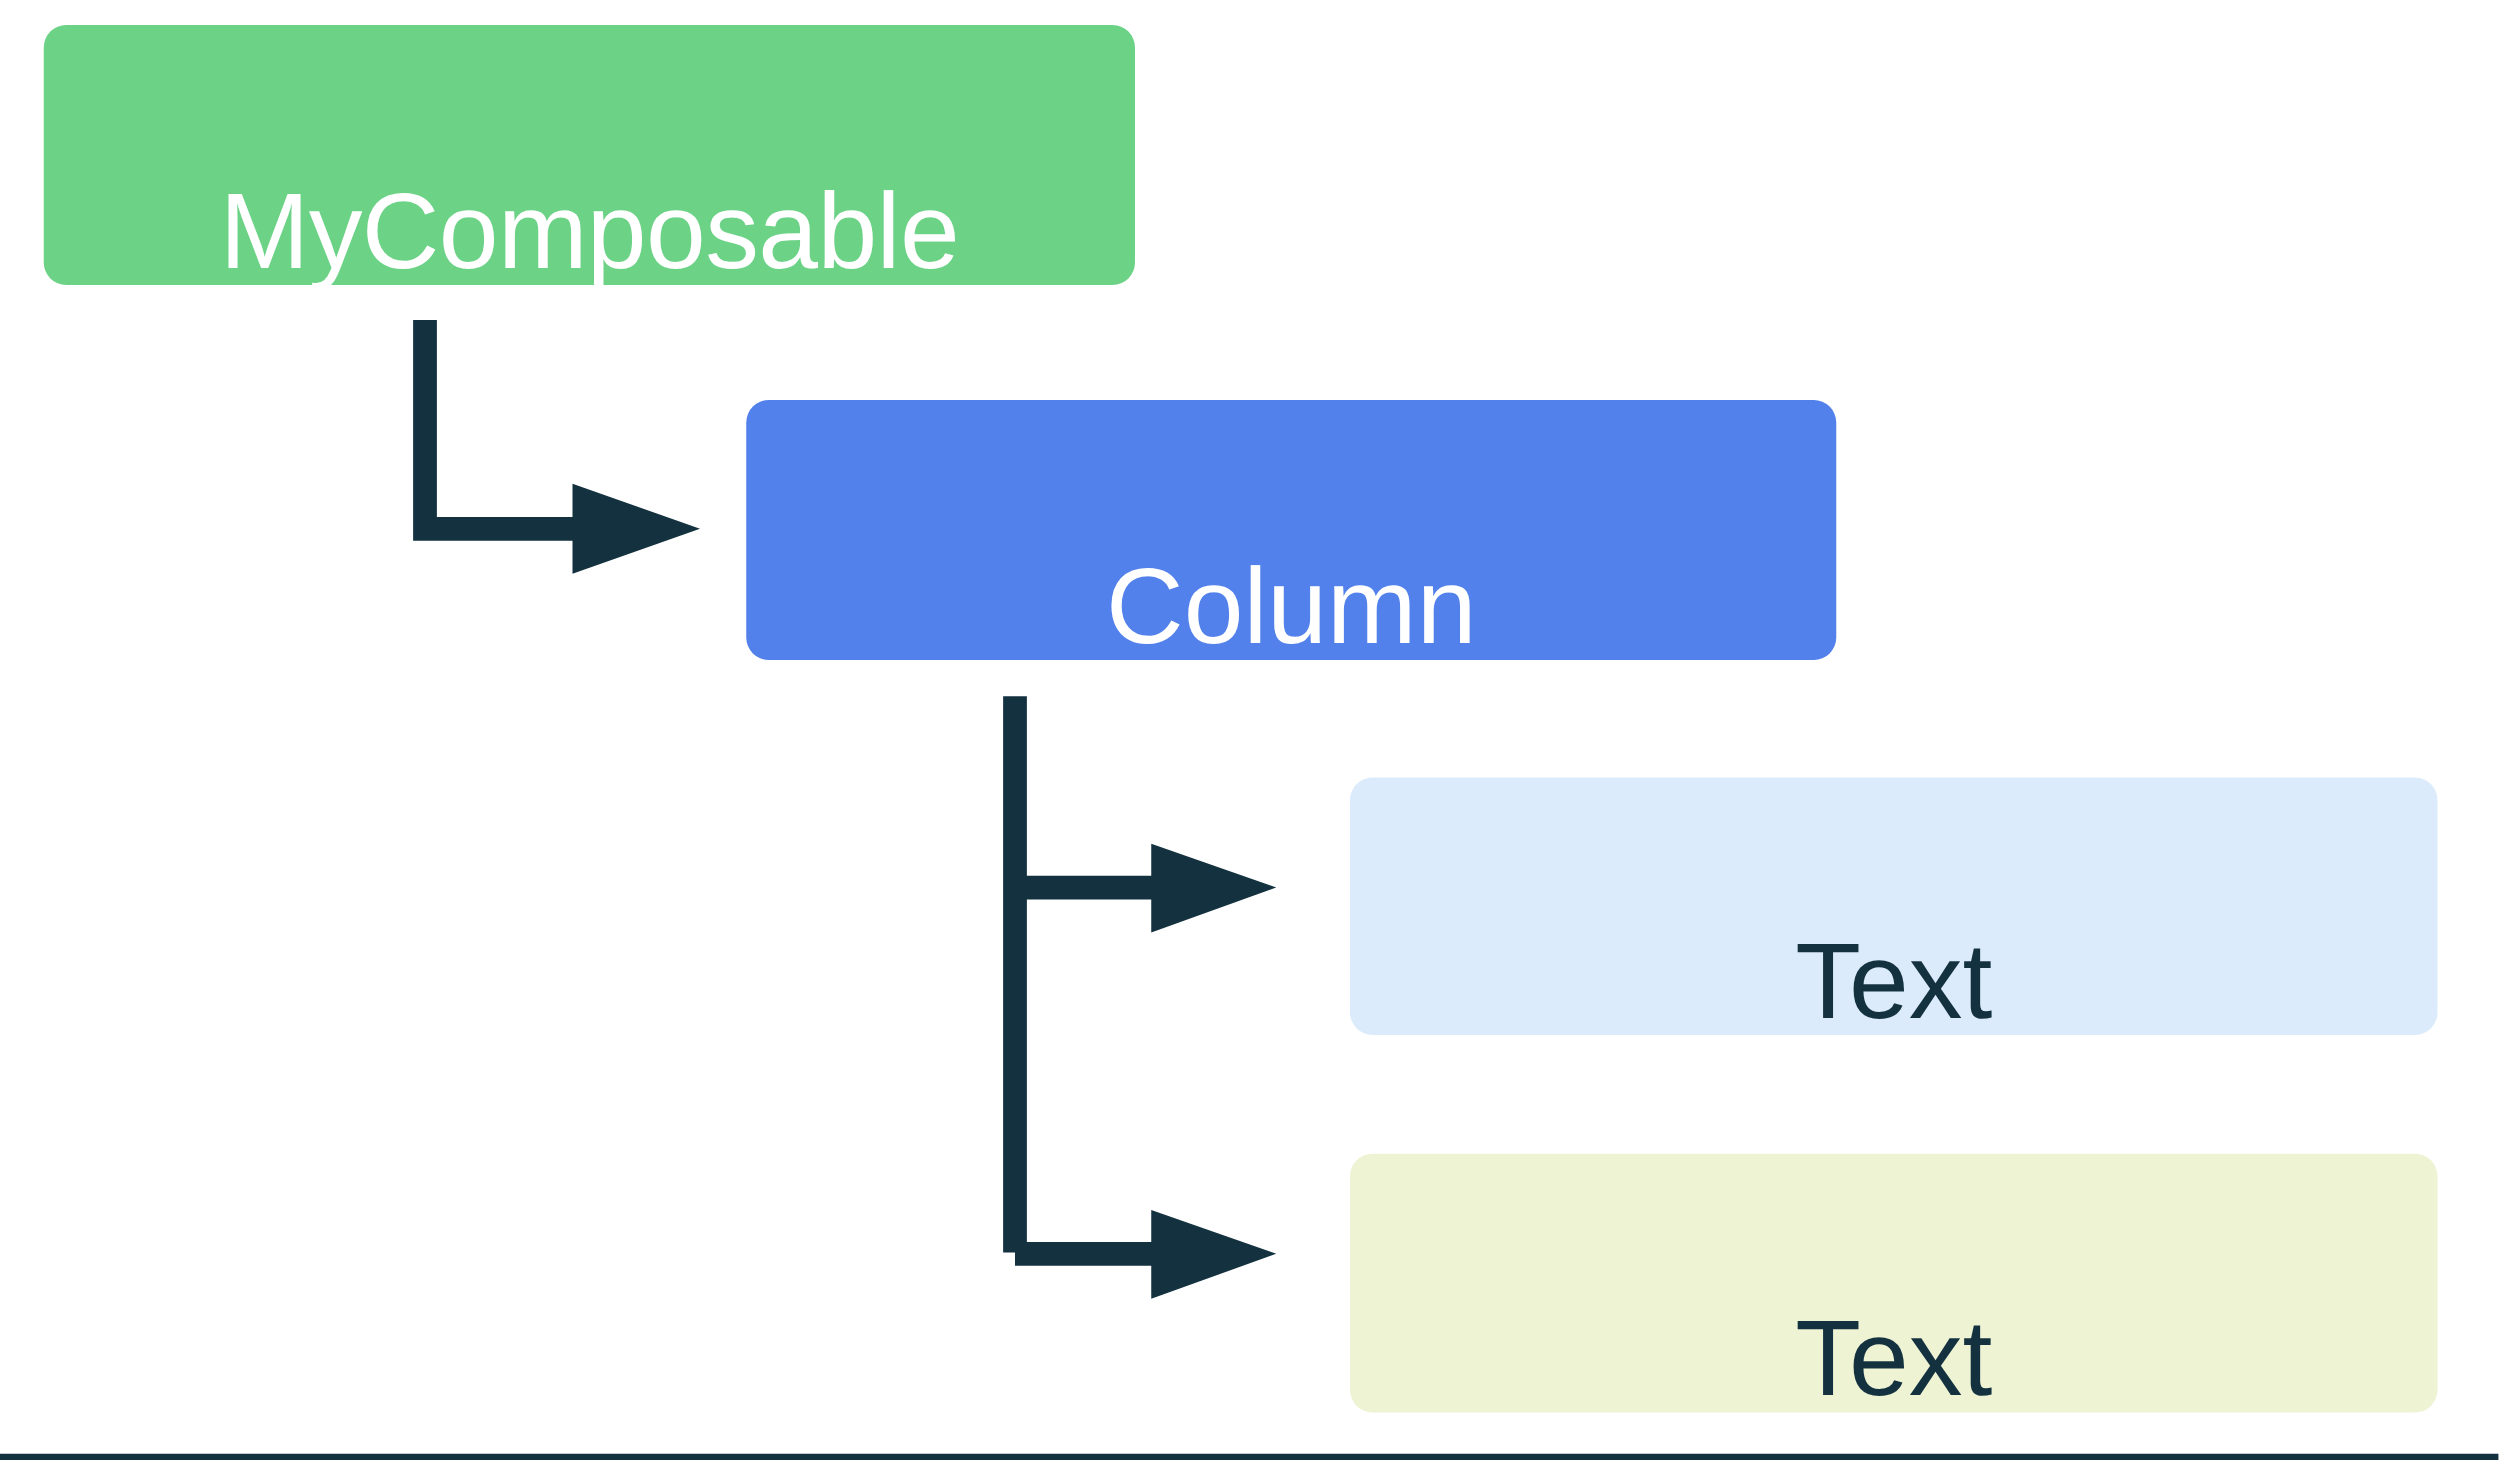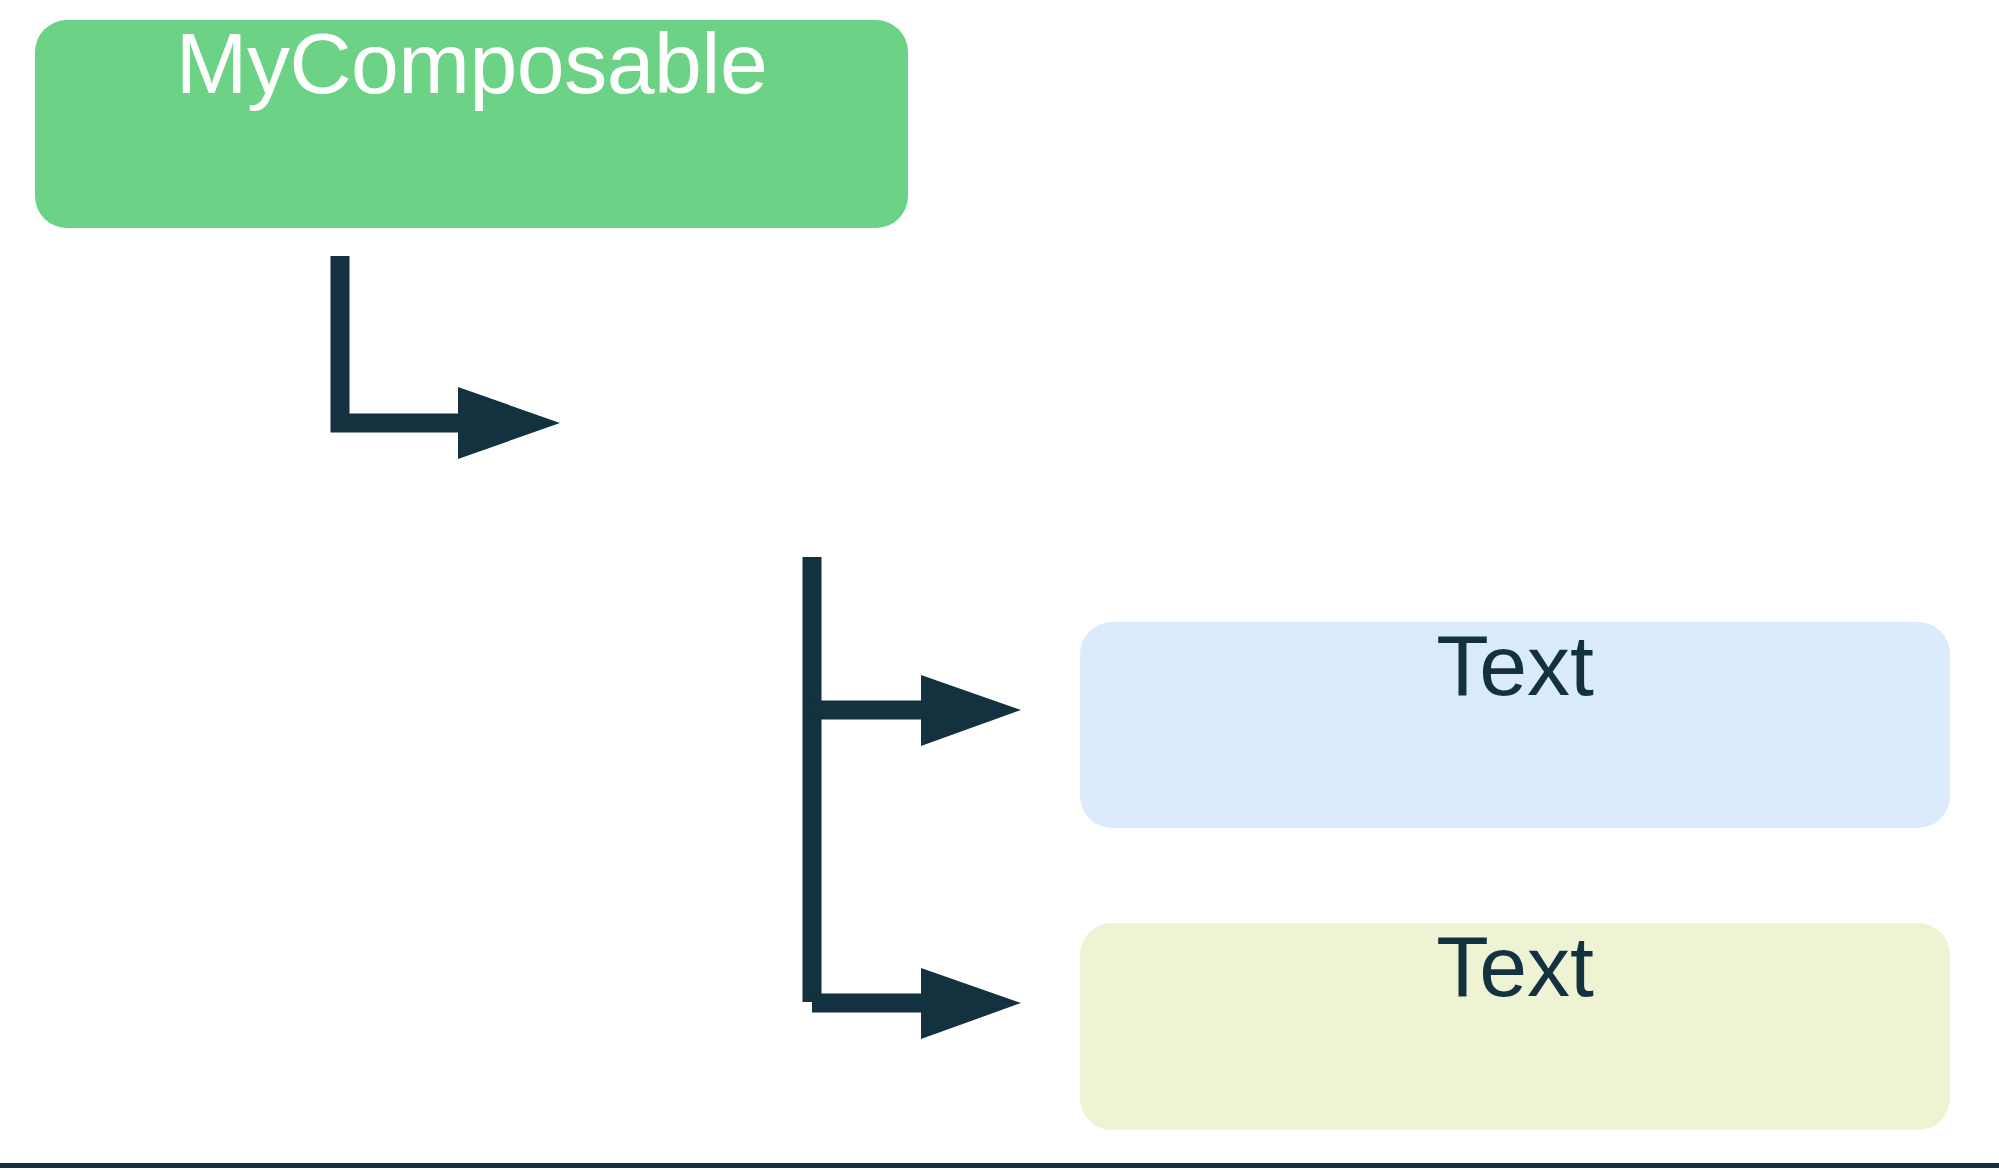--- a/index.html
+++ b/index.html
@@ -11,24 +11,24 @@
     position: relative;
     width: 1999px;
     height: 1170px;
     background: #ffffff;
     overflow: hidden;
     font-family: "Liberation Sans", sans-serif;
   }
   .node {
     position: absolute;
     display: flex;
-    align-items: flex-start;
+    align-items: flex-end;
     justify-content: center;
     box-sizing: border-box;
-    border-radius: 32px;
+    border-radius: 18px;
     white-space: nowrap;
     line-height: 1;
   }
   .node-label {
     display: block;
   }
   
   #node-root {
     left: 35px;
     top: 20px;
@@ -107,20 +107,23 @@
     <g>
       <path d="M 812 1003 L 928 1003" fill="none" stroke="#13313F" stroke-width="19"></path>
       <polygon points="921,968 921,1039 1021,1003" fill="#13313F"></polygon>
     </g>
   </svg>
 
   <div class="node" id="node-root">
     <span class="node-label">MyComposable</span>
   </div>
 
+  <div class="node" id="node-column">
+    <span class="node-label">Column</span>
+  </div>
 
   <div class="node" id="node-text-1">
     <span class="node-label">Text</span>
   </div>
 
   <div class="node" id="node-text-2">
     <span class="node-label">Text</span>
   </div>
 
   <div id="bottom-rule"></div>

